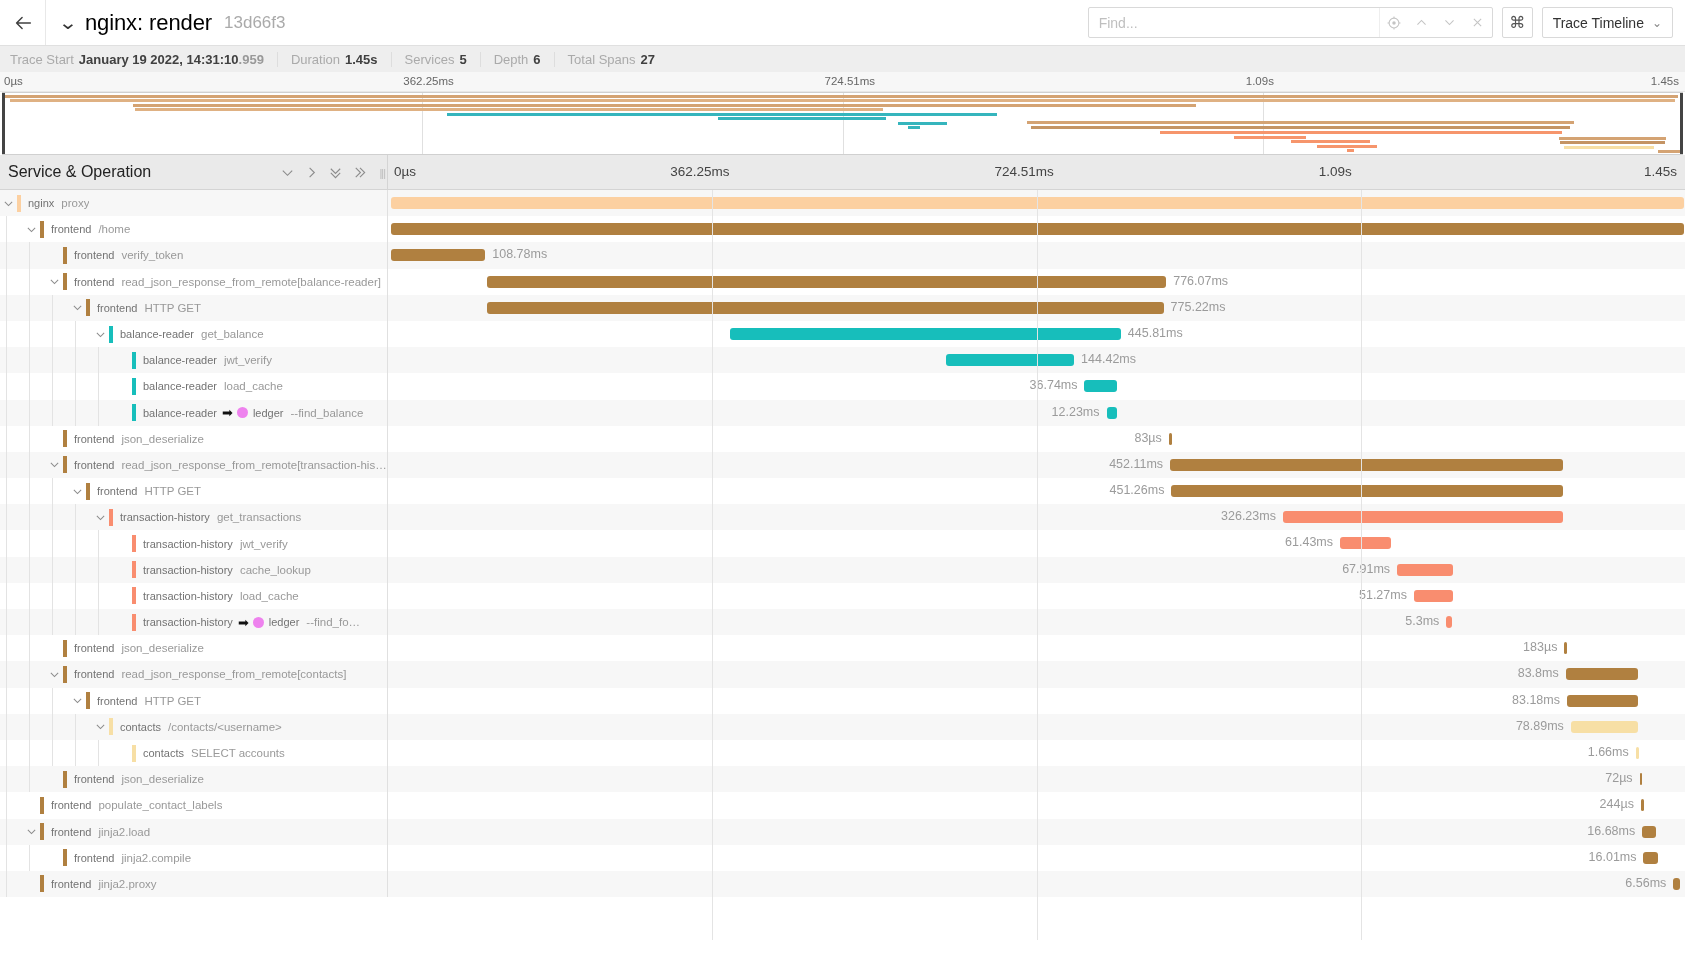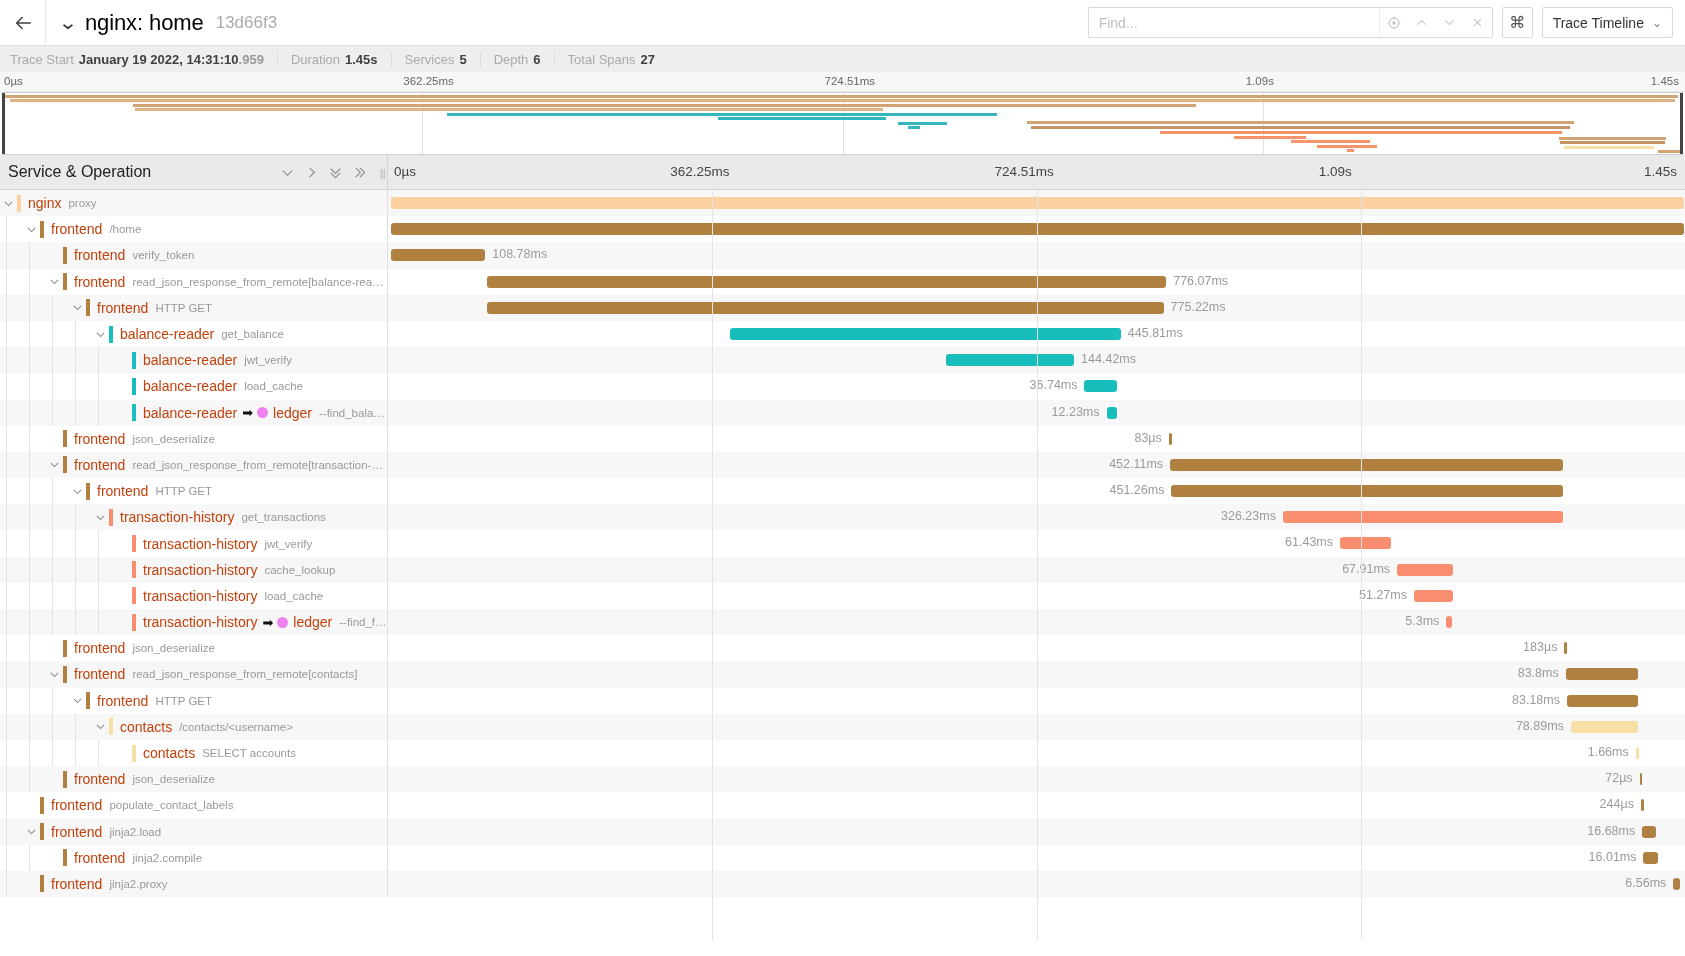--- a/index.html
+++ b/index.html
@@ -122,21 +122,21 @@
     width: 388px; display:flex; align-items:center; position:relative;
     border-right: 1px solid #e0e0e0;
   }
   .indent-guides { position:absolute; left:0; top:0; bottom:0; }
   .guide { position:absolute; top:0; bottom:0; width:1px; background:#e3e3e3; }
   .chev-cell {
     width: 17px; display:flex; align-items:center; justify-content:center;
     color:#888; font-size: 12px; cursor:pointer; flex:none; z-index:2;
   }
   .colorbar { width: 4px; height: 17px; flex:none; margin-right: 7px; z-index:2; }
-  .svc { font-size: 14px; color:#c2410c; white-space:nowrap; z-index:2; }
+  .svc { font-size: 11px; color:#737373; white-space:nowrap; z-index:2; }
   .op { font-size: 11.5px; color:#999; margin-left: 7px; white-space:nowrap; z-index:2;
         overflow:hidden; text-overflow:ellipsis; }
   .ref-arrow { margin: 0 4px 0 5px; font-size: 13px; color:#111; z-index:2; }
   .ref-dot {
     width: 11px; height: 11px; border-radius: 50%; display:inline-block;
     margin-right: 5px; flex:none; z-index:2;
   }
   .name-flex { display:flex; align-items:center; min-width:0; overflow:hidden; }
 
   .row-right { flex:1; position:relative; }
@@ -153,21 +153,21 @@
 <div class="app">
 
   <div class="topbar">
     <div class="back-btn">
       <svg width="22" height="22" viewBox="0 0 24 24">
         <path d="M20 12 H5 M11 6 L5 12 L11 18" fill="none" stroke="#404040" stroke-width="1.6" stroke-linecap="round" stroke-linejoin="round"></path>
       </svg>
     </div>
     <div class="title-wrap">
       <span class="caret-down">⌄</span>
-      <span class="trace-title">nginx: home</span>
+      <span class="trace-title">nginx: render</span>
       <span class="trace-id">13d66f3</span>
     </div>
 
     <div class="topbar-right">
       <div class="find-box">
         <input class="find-input" type="text" placeholder="Find..." style="">
         <div class="find-actions">
           <div class="find-act">
             <svg width="14" height="14" viewBox="0 0 16 16">
               <circle cx="8" cy="8" r="5.6" fill="none" stroke="#c4c4c4" stroke-width="1.2"></circle>

